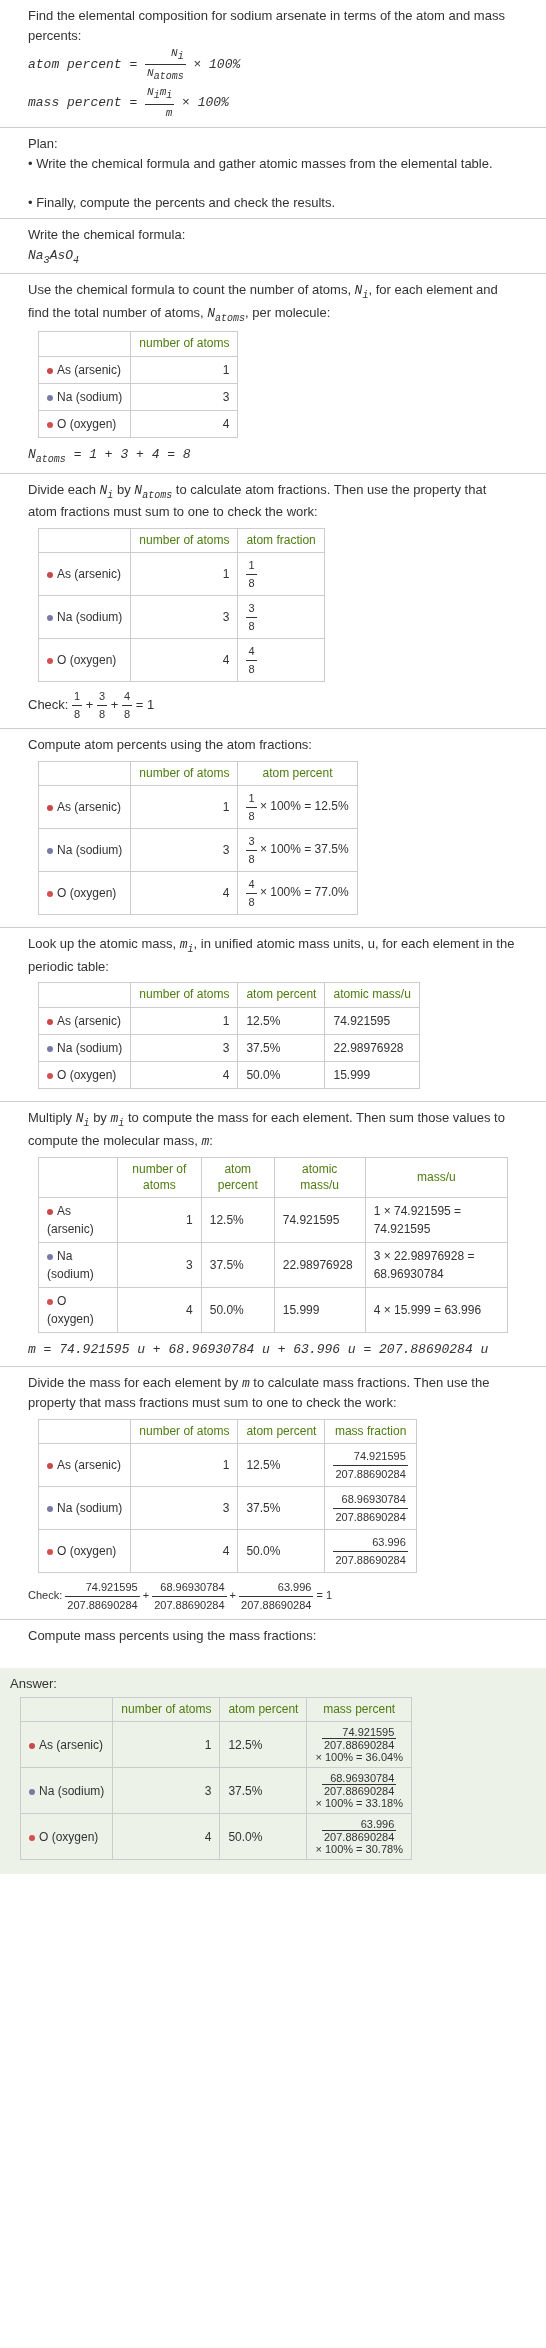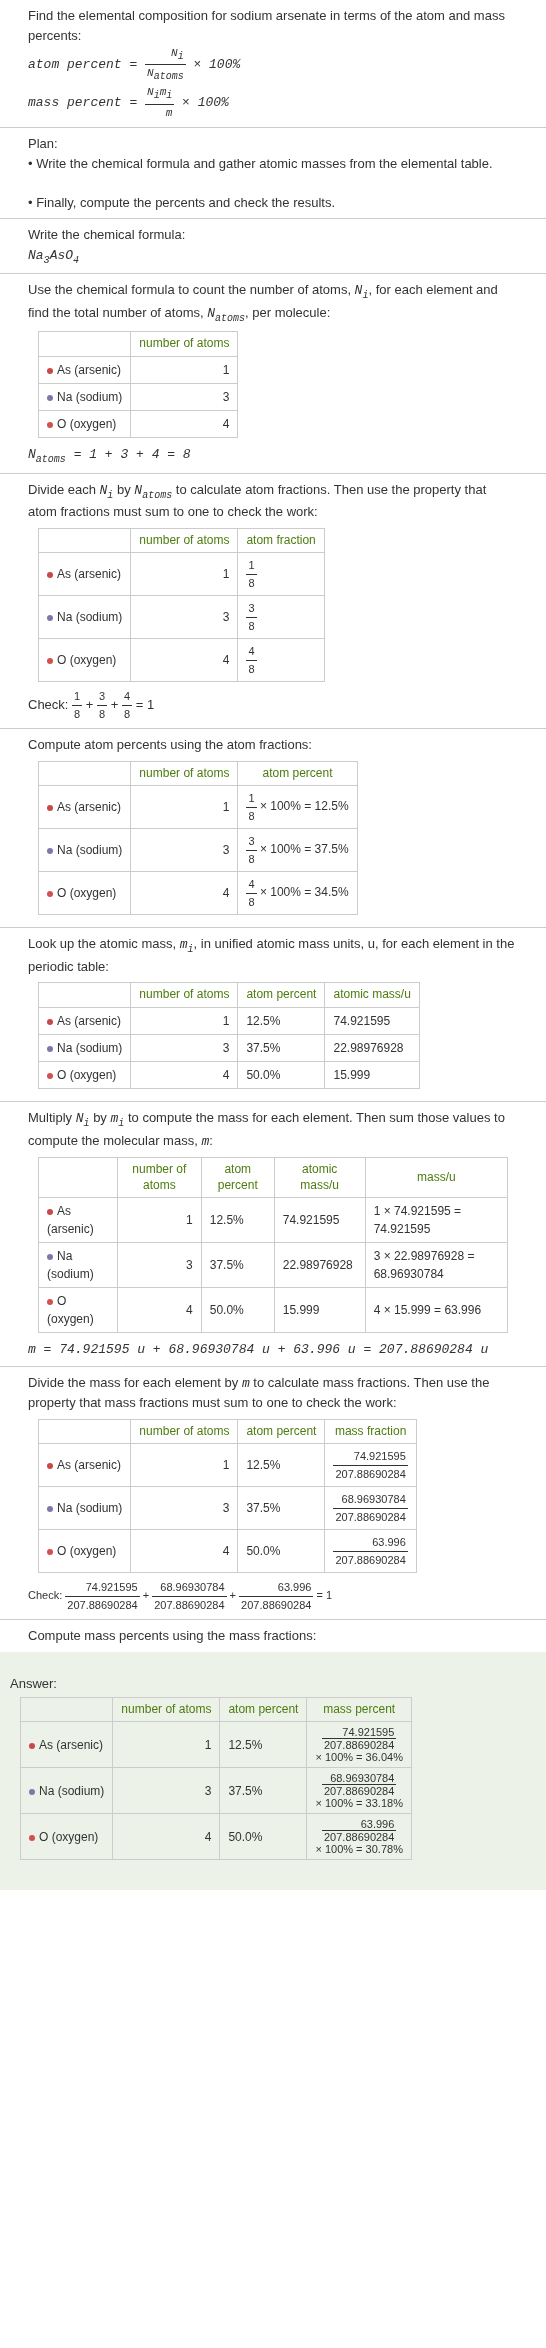--- a/index.html
+++ b/index.html
@@ -11,21 +11,21 @@
 hr{border:none;border-top:1px solid #ccc;margin:0}
 table{border-collapse:collapse;margin:6px 10px}
 th,td{border:1px solid #ccc;padding:4px 8px;text-align:left;font-size:12px}
 th{font-weight:normal;color:#4d7c0f;text-align:center;line-height:1.3}
 td.num{text-align:right}
 td.ctr{text-align:center}
 .dot{display:inline-block;width:6px;height:6px;border-radius:50%;margin-right:4px;vertical-align:middle}
 .dot-as{background:#c94848}
 .dot-na{background:#7a7aaa}
 .dot-o{background:#d25050}
-.ans{background:#edf2e8;padding:24px 10px;margin-top:0}
+.ans{background:#edf2e8;padding:8px 10px;margin-top:16px}
 .sub{vertical-align:sub;font-size:10px}
 .small{font-size:11px}
 </style>
 </head>
 <body>
 
 <div class="p">
 <span>Find the elemental composition for sodium arsenate in terms of the atom and mass percents:</span><br>
 <span class="math">
 <span>atom percent =</span>
@@ -153,21 +153,21 @@
               <span class="n">3</span>
               <span class="d">8</span>
             </span> <span>× 100% = 37.5%</span></td>
         </tr>
 <tr>
           <td><span class="dot dot-o"></span><span>O (oxygen)</span></td>
           <td class="num">4</td>
           <td class="ctr"><span class="frac">
               <span class="n">4</span>
               <span class="d">8</span>
-            </span> <span>× 100% = 34.5%</span></td>
+            </span> <span>× 100% = 77.0%</span></td>
         </tr>
 </tbody>
     </table>
 </div>
 <hr>
 <div class="p">
 <span><span>Look up the atomic mass, </span><span class="math">m<span class="sub">i</span></span><span>, in unified atomic mass units, u, for each element in the periodic table:</span></span>
 <table>
 <tbody>
         <tr>

